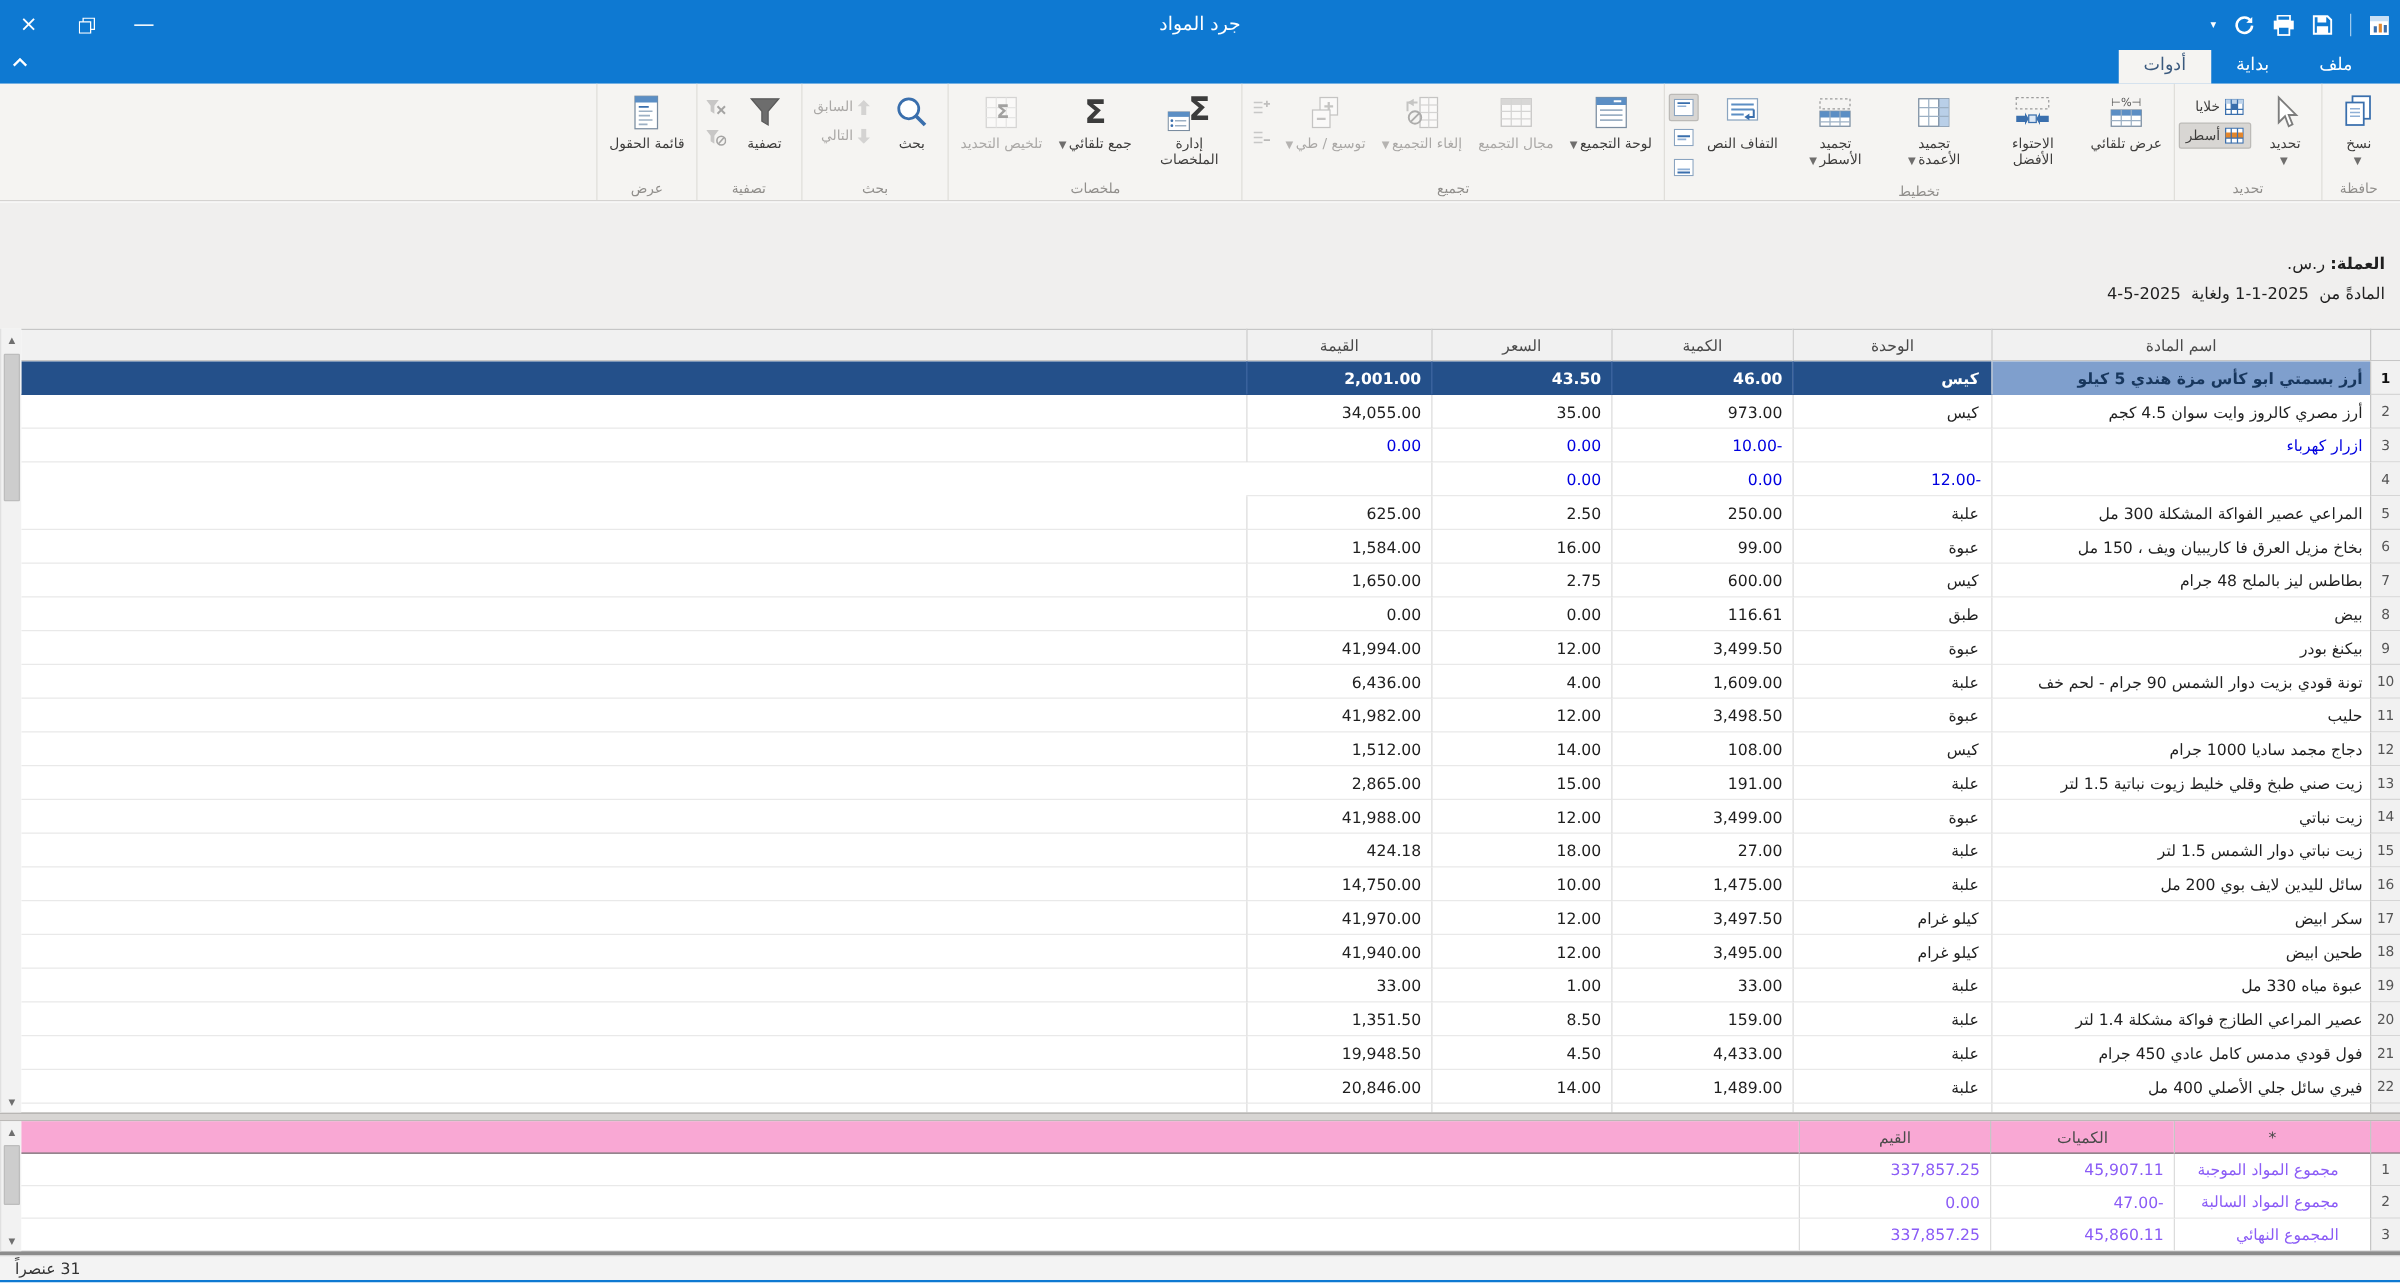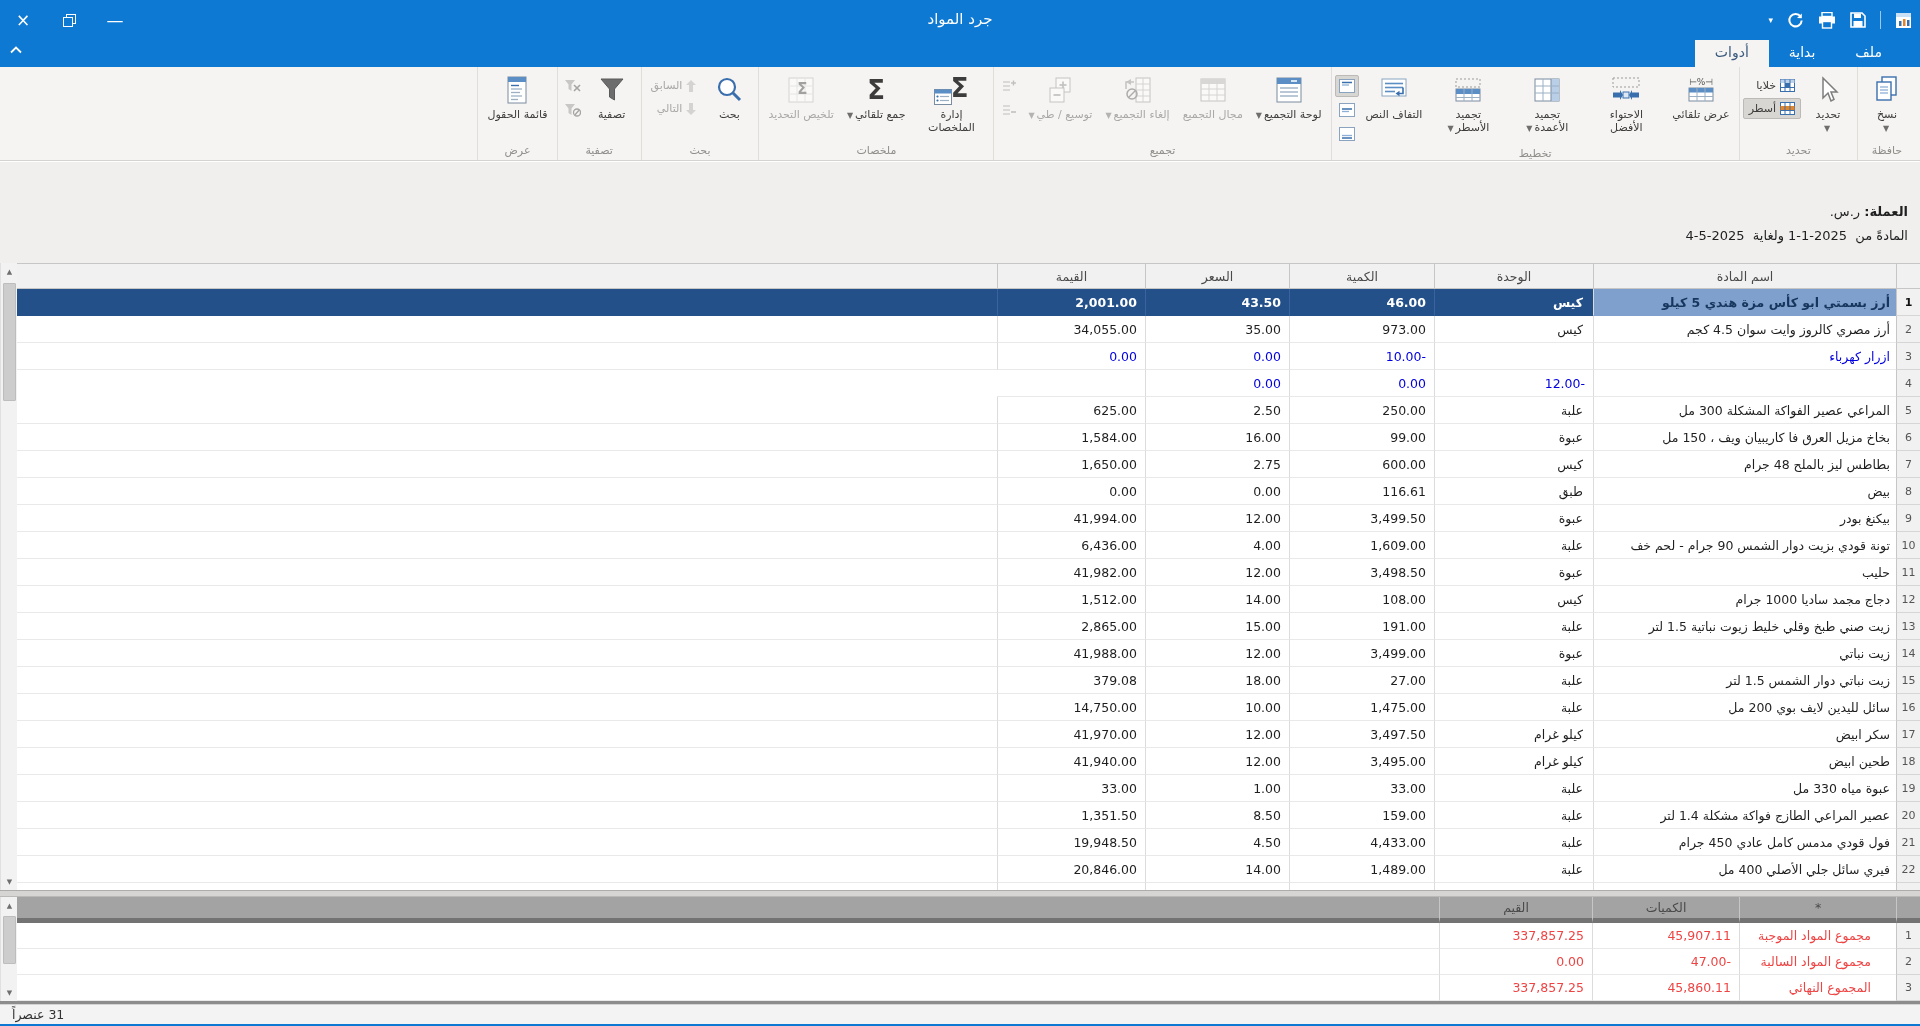--- a/index.html
+++ b/index.html
@@ -103,27 +103,27 @@
   .trow.sel .c.name { background:#7f9fcd; color:#17365d; font-weight:bold;
     border-bottom-color:#7f9fcd; }
   .trow.sel .c.num { color:#111; font-weight:bold; }
   .rows-clip { height:601px; overflow:hidden; }
 
   .splitter { position:absolute; top:890px; left:0; width:1920px; height:7px;
     background:#d7d5d3; border-top:1px solid #aeacaa; border-bottom:1px solid #bbb9b7; }
 
   .sumwrap { position:absolute; top:897px; right:0; width:1903px; }
   .srow { display:grid; grid-template-columns:24px 157px 147px 153px auto; height:26px; }
-  .srow.ghead2 .gc { background:#a3a3a3; border-left:1px solid #c6c6c6;
-    border-bottom:5px solid #737373; color:#4a4a4a; font-size:12.5px;
+  .srow.ghead2 .gc { background:#f9a8d4; border-left:1px solid #c6c6c6;
+    border-bottom:1px solid #737373; color:#4a4a4a; font-size:12.5px;
     display:flex; align-items:center; justify-content:center; }
   .srow.ghead2 .gc.fill { border-left:none; }
   .srow.data { background:#fff; }
   .srow.data .c { border-left:1px solid #dcdcdc; border-bottom:1px solid #e9e9e9;
-    font-size:12.5px; color:#ef4444; display:flex; align-items:center;
+    font-size:12.5px; color:#8b5cf6; display:flex; align-items:center;
     overflow:hidden; white-space:nowrap; }
   .srow.data .c.num { background:#f1f1f1; border-left:1px solid #c6c6c6;
     border-bottom:1px solid #d6d6d6; font-size:11px; color:#555;
     justify-content:center; }
   .srow.data .c.label { padding:0 25px; justify-content:flex-start; }
   .srow.data .c.qty,.srow.data .c.value { direction:ltr; justify-content:flex-end;
     padding:0 8px; }
   .srow.data .c.fill { border-left:none; }
   .sum-bottom { position:absolute; top:1001px; left:0; width:1920px; height:3px;
     background:#8c8c8c; }
@@ -733,21 +733,21 @@
         <div class="c price">12.00</div>
         <div class="c value">41,988.00</div>
         <div class="c fill"></div>
       </div>
       <div class="trow">
         <div class="c num">15</div>
         <div class="c name">زيت نباتي دوار الشمس 1.5 لتر</div>
         <div class="c unit">علبة</div>
         <div class="c qty">27.00</div>
         <div class="c price">18.00</div>
-        <div class="c value">379.08</div>
+        <div class="c value">424.18</div>
         <div class="c fill"></div>
       </div>
       <div class="trow">
         <div class="c num">16</div>
         <div class="c name">سائل لليدين لايف بوي 200 مل</div>
         <div class="c unit">علبة</div>
         <div class="c qty">1,475.00</div>
         <div class="c price">10.00</div>
         <div class="c value">14,750.00</div>
         <div class="c fill"></div>

